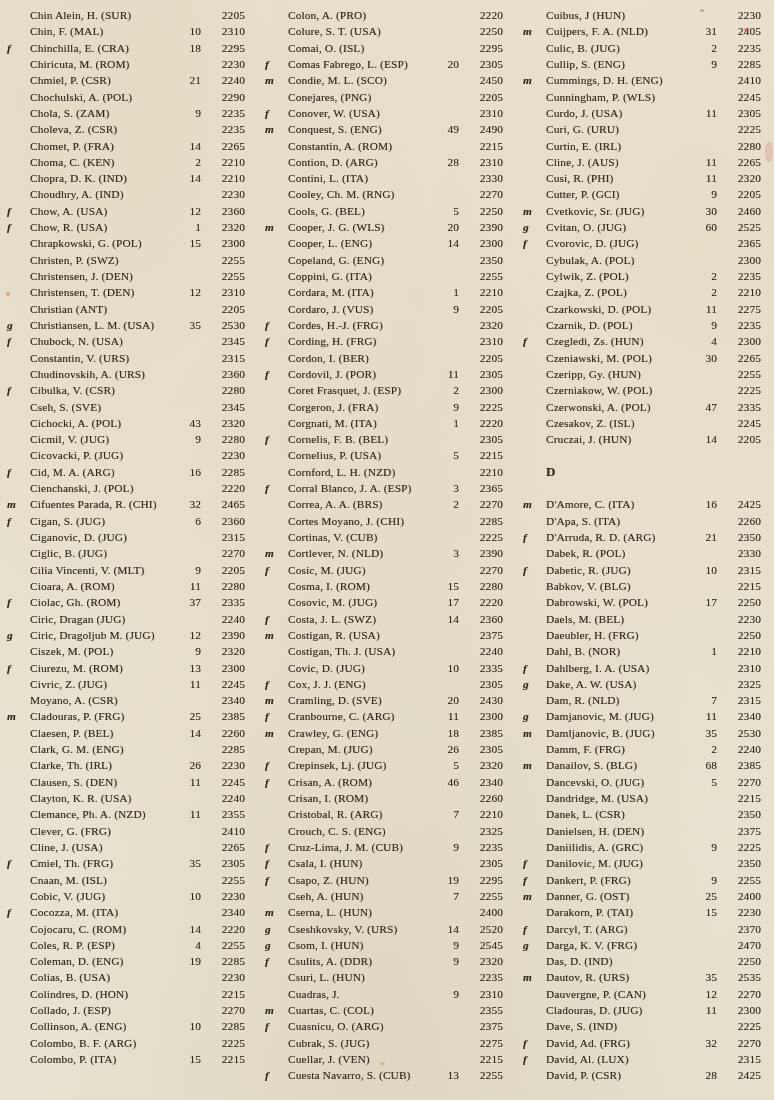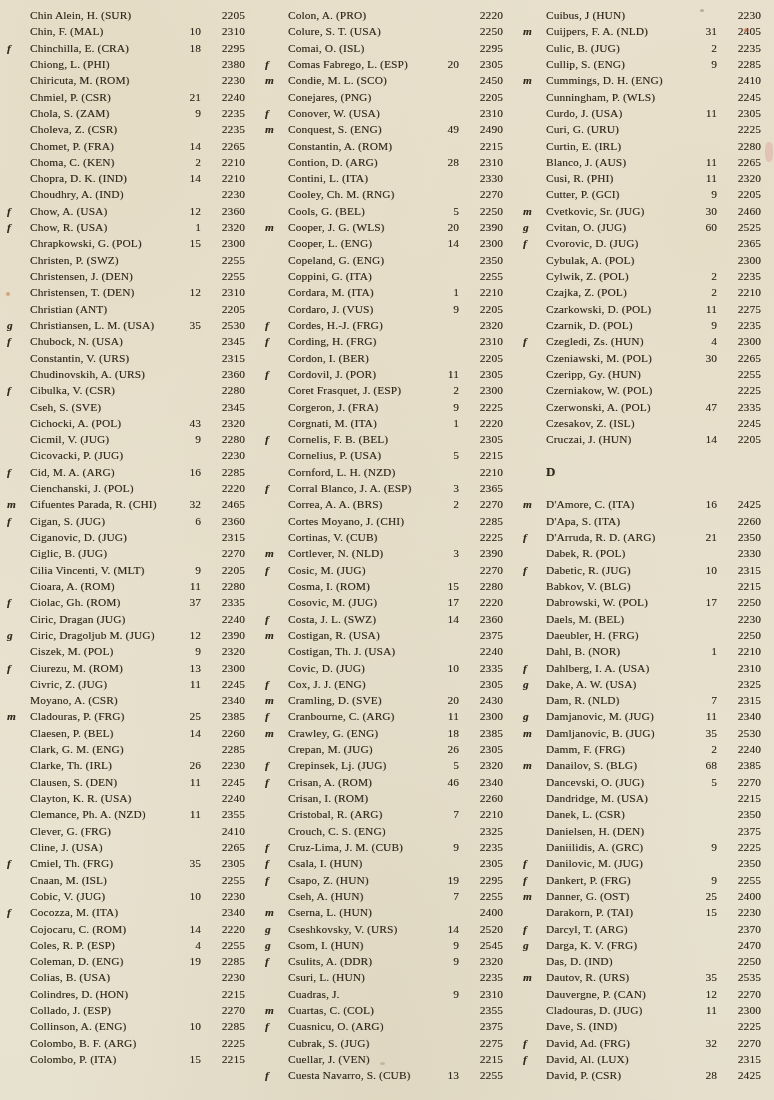--- a/index.html
+++ b/index.html
@@ -56,35 +56,35 @@
           <span class="r">2310</span>
         </div>
         <div class="row">
           <span class="t">f</span>
           <span class="n">Chinchilla, E. (CRA)</span>
           <span class="g">18</span>
           <span class="r">2295</span>
         </div>
         <div class="row">
           <span class="t"></span>
-          <span class="n">Chiong, L. (PHI)</span>
-          <span class="g"></span>
-          <span class="r">2380</span>
-        </div>
-        <div class="row">
-          <span class="t"></span>
           <span class="n">Chiricuta, M. (ROM)</span>
           <span class="g"></span>
           <span class="r">2230</span>
         </div>
         <div class="row">
           <span class="t"></span>
           <span class="n">Chmiel, P. (CSR)</span>
           <span class="g">21</span>
           <span class="r">2240</span>
+        </div>
+        <div class="row">
+          <span class="t"></span>
+          <span class="n">Chochulski, A. (POL)</span>
+          <span class="g"></span>
+          <span class="r">2290</span>
         </div>
         <div class="row">
           <span class="t"></span>
           <span class="n">Chola, S. (ZAM)</span>
           <span class="g">9</span>
           <span class="r">2235</span>
         </div>
         <div class="row">
           <span class="t"></span>
           <span class="n">Choleva, Z. (CSR)</span>
@@ -882,21 +882,21 @@
           <span class="r">2225</span>
         </div>
         <div class="row">
           <span class="t"></span>
           <span class="n">Curtin, E. (IRL)</span>
           <span class="g"></span>
           <span class="r">2280</span>
         </div>
         <div class="row">
           <span class="t"></span>
-          <span class="n">Blanco, J. (AUS)</span>
+          <span class="n">Cline, J. (AUS)</span>
           <span class="g">11</span>
           <span class="r">2265</span>
         </div>
         <div class="row">
           <span class="t"></span>
           <span class="n">Cusi, R. (PHI)</span>
           <span class="g">11</span>
           <span class="r">2320</span>
         </div>
         <div class="row">

